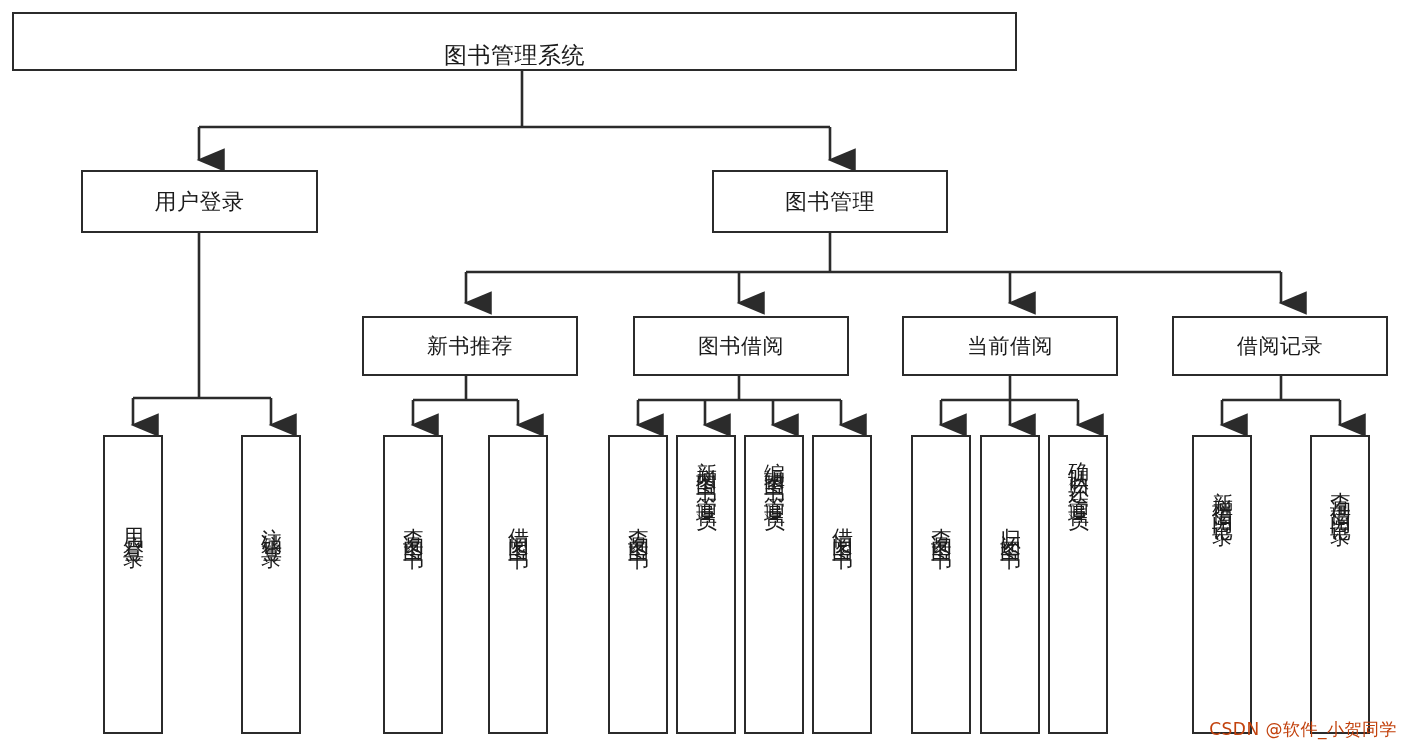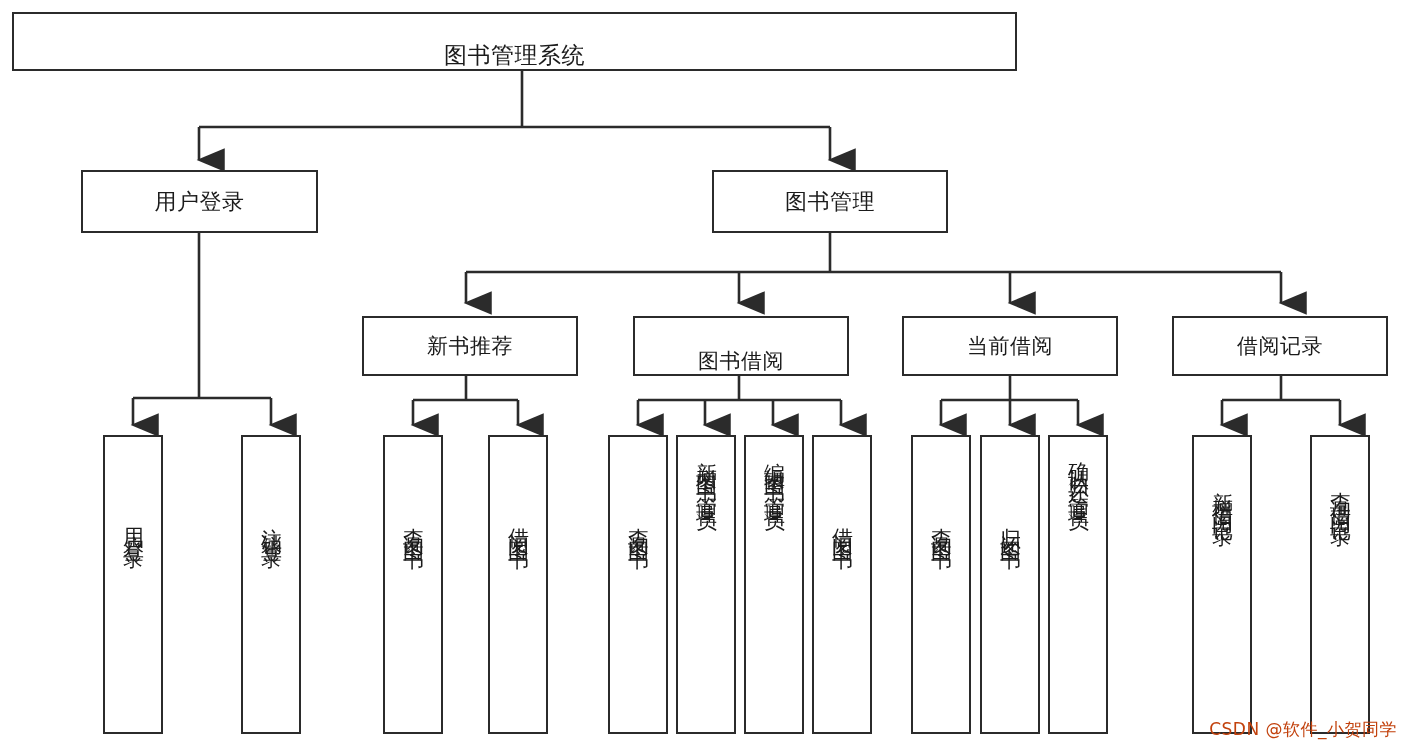--- a/index.html
+++ b/index.html
@@ -138,21 +138,21 @@
   </div>
 
   <div class="node-box level2" style="left:712px; top:170px; width:236px; height:63px;">
     <span class="node-label">图书管理</span>
   </div>
 
   <div class="node-box level3" style="left:362px; top:316px; width:216px; height:60px;">
     <span class="node-label">新书推荐</span>
   </div>
 
-  <div class="node-box level3" style="left:633px; top:316px; width:216px; height:60px;align-items:flex-end;">
+  <div class="node-box level3" style="left:633px; top:316px; width:216px; height:60px;">
     <span class="node-label">图书借阅</span>
   </div>
 
   <div class="node-box level3" style="left:1172px; top:316px; width:216px; height:60px;">
     <span class="node-label">借阅记录</span>
   </div>
 
   <div class="node-box level3" style="left:902px; top:316px; width:216px; height:60px;">
     <span class="node-label">当前借阅</span>
   </div>

